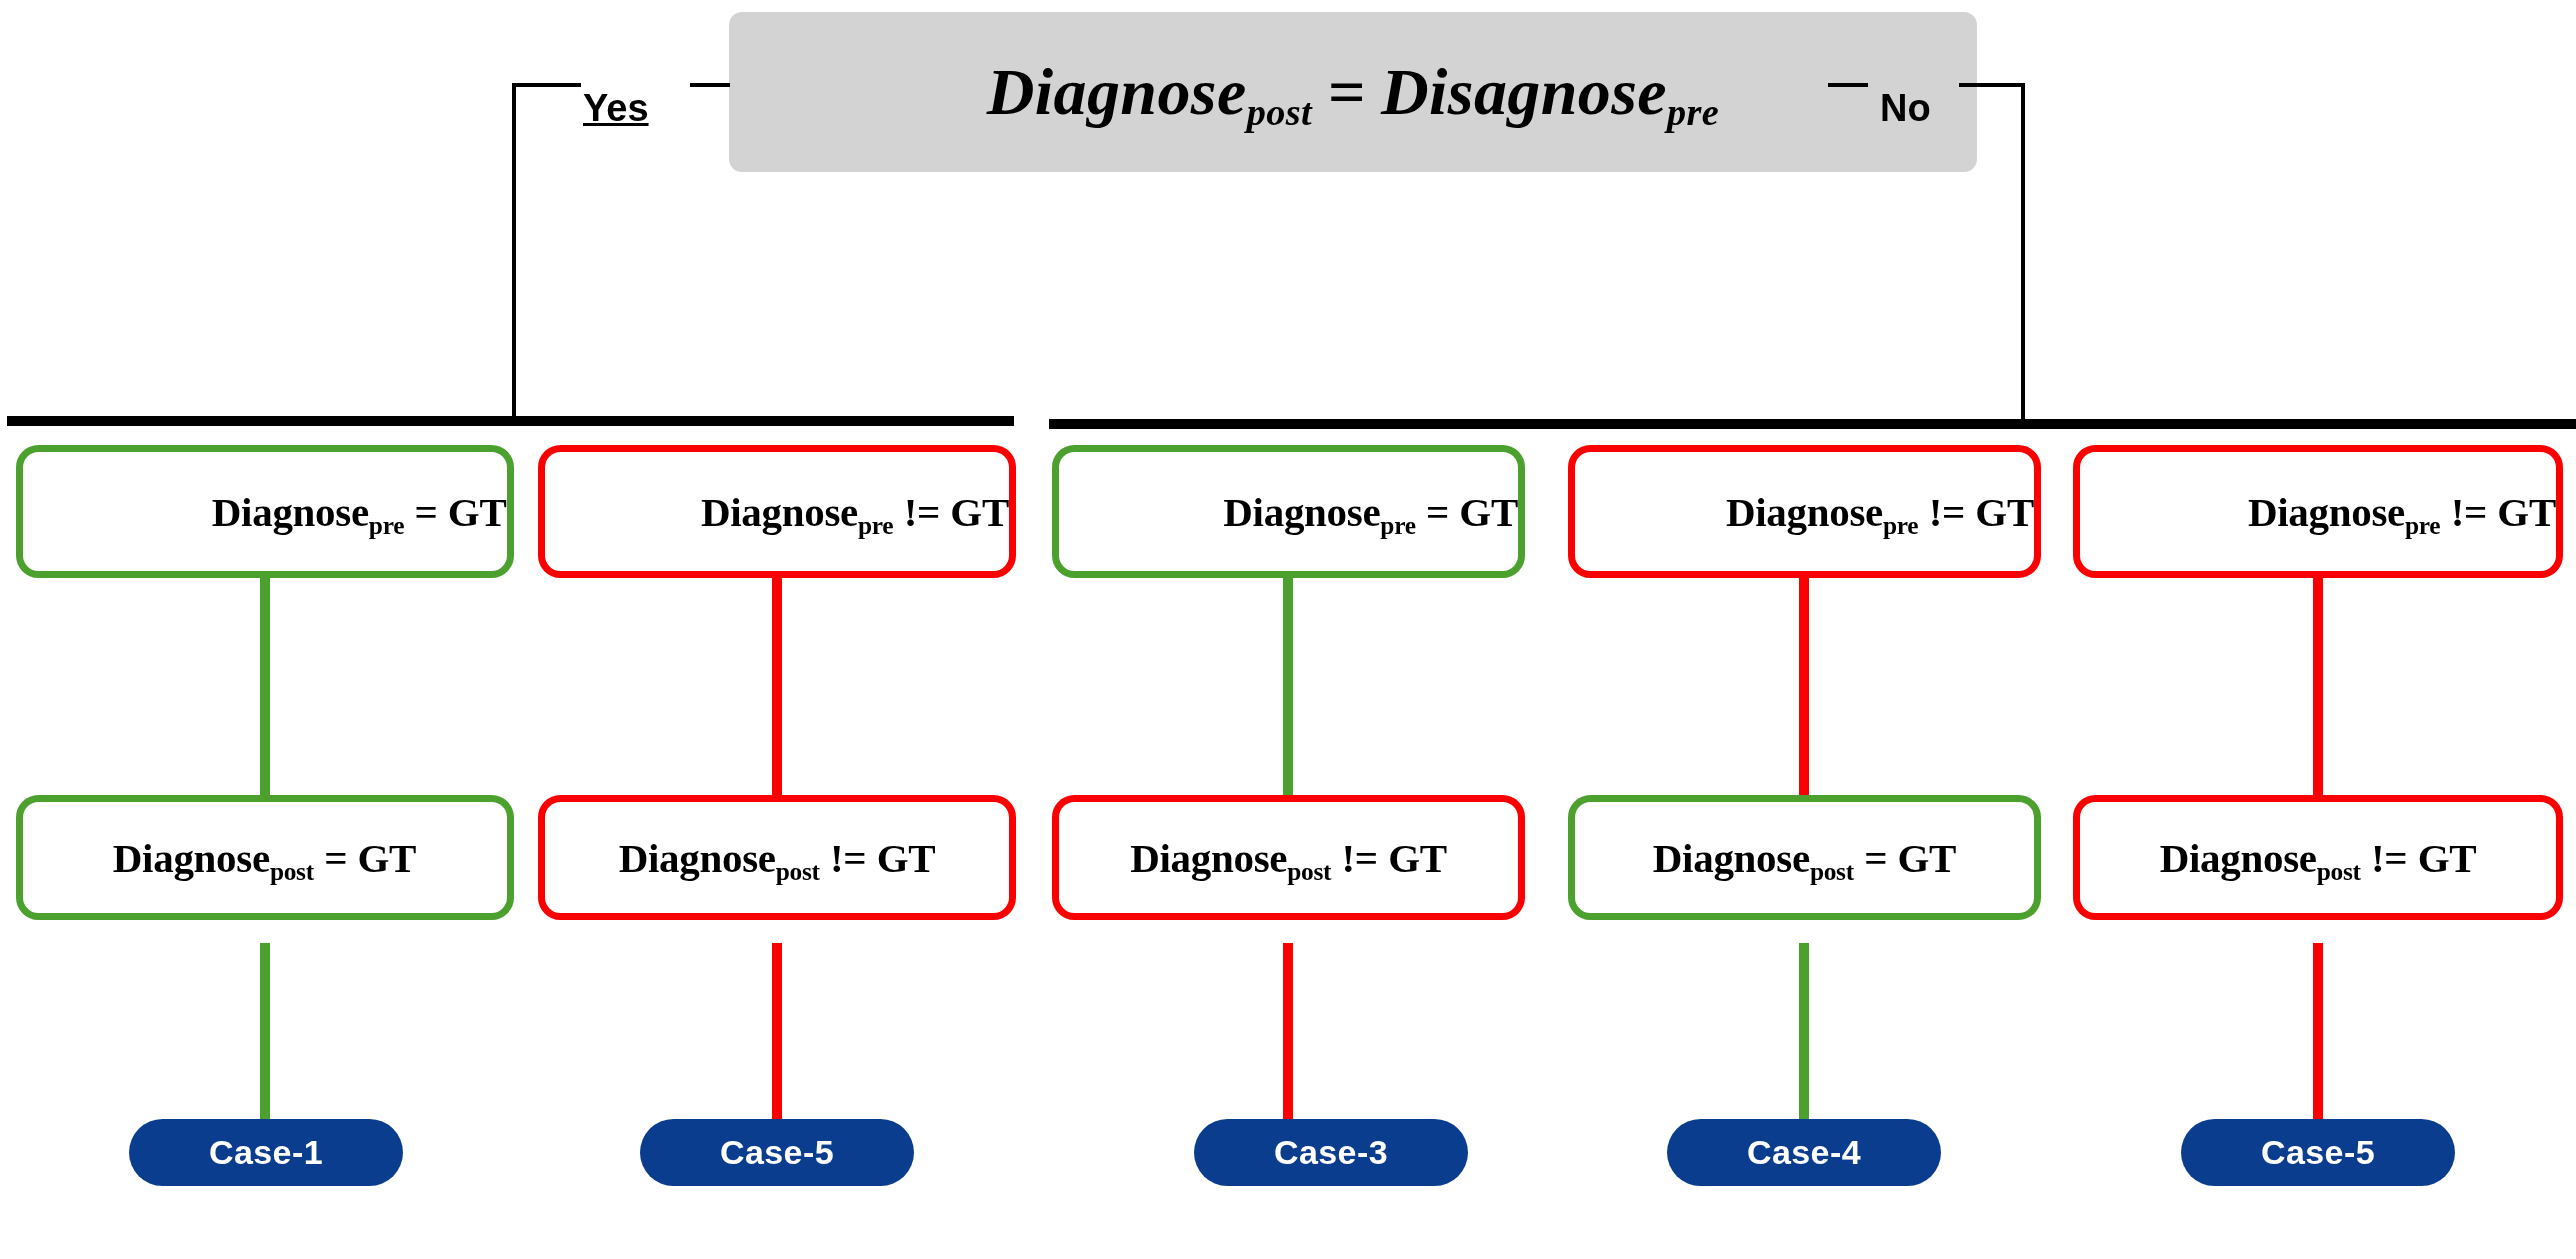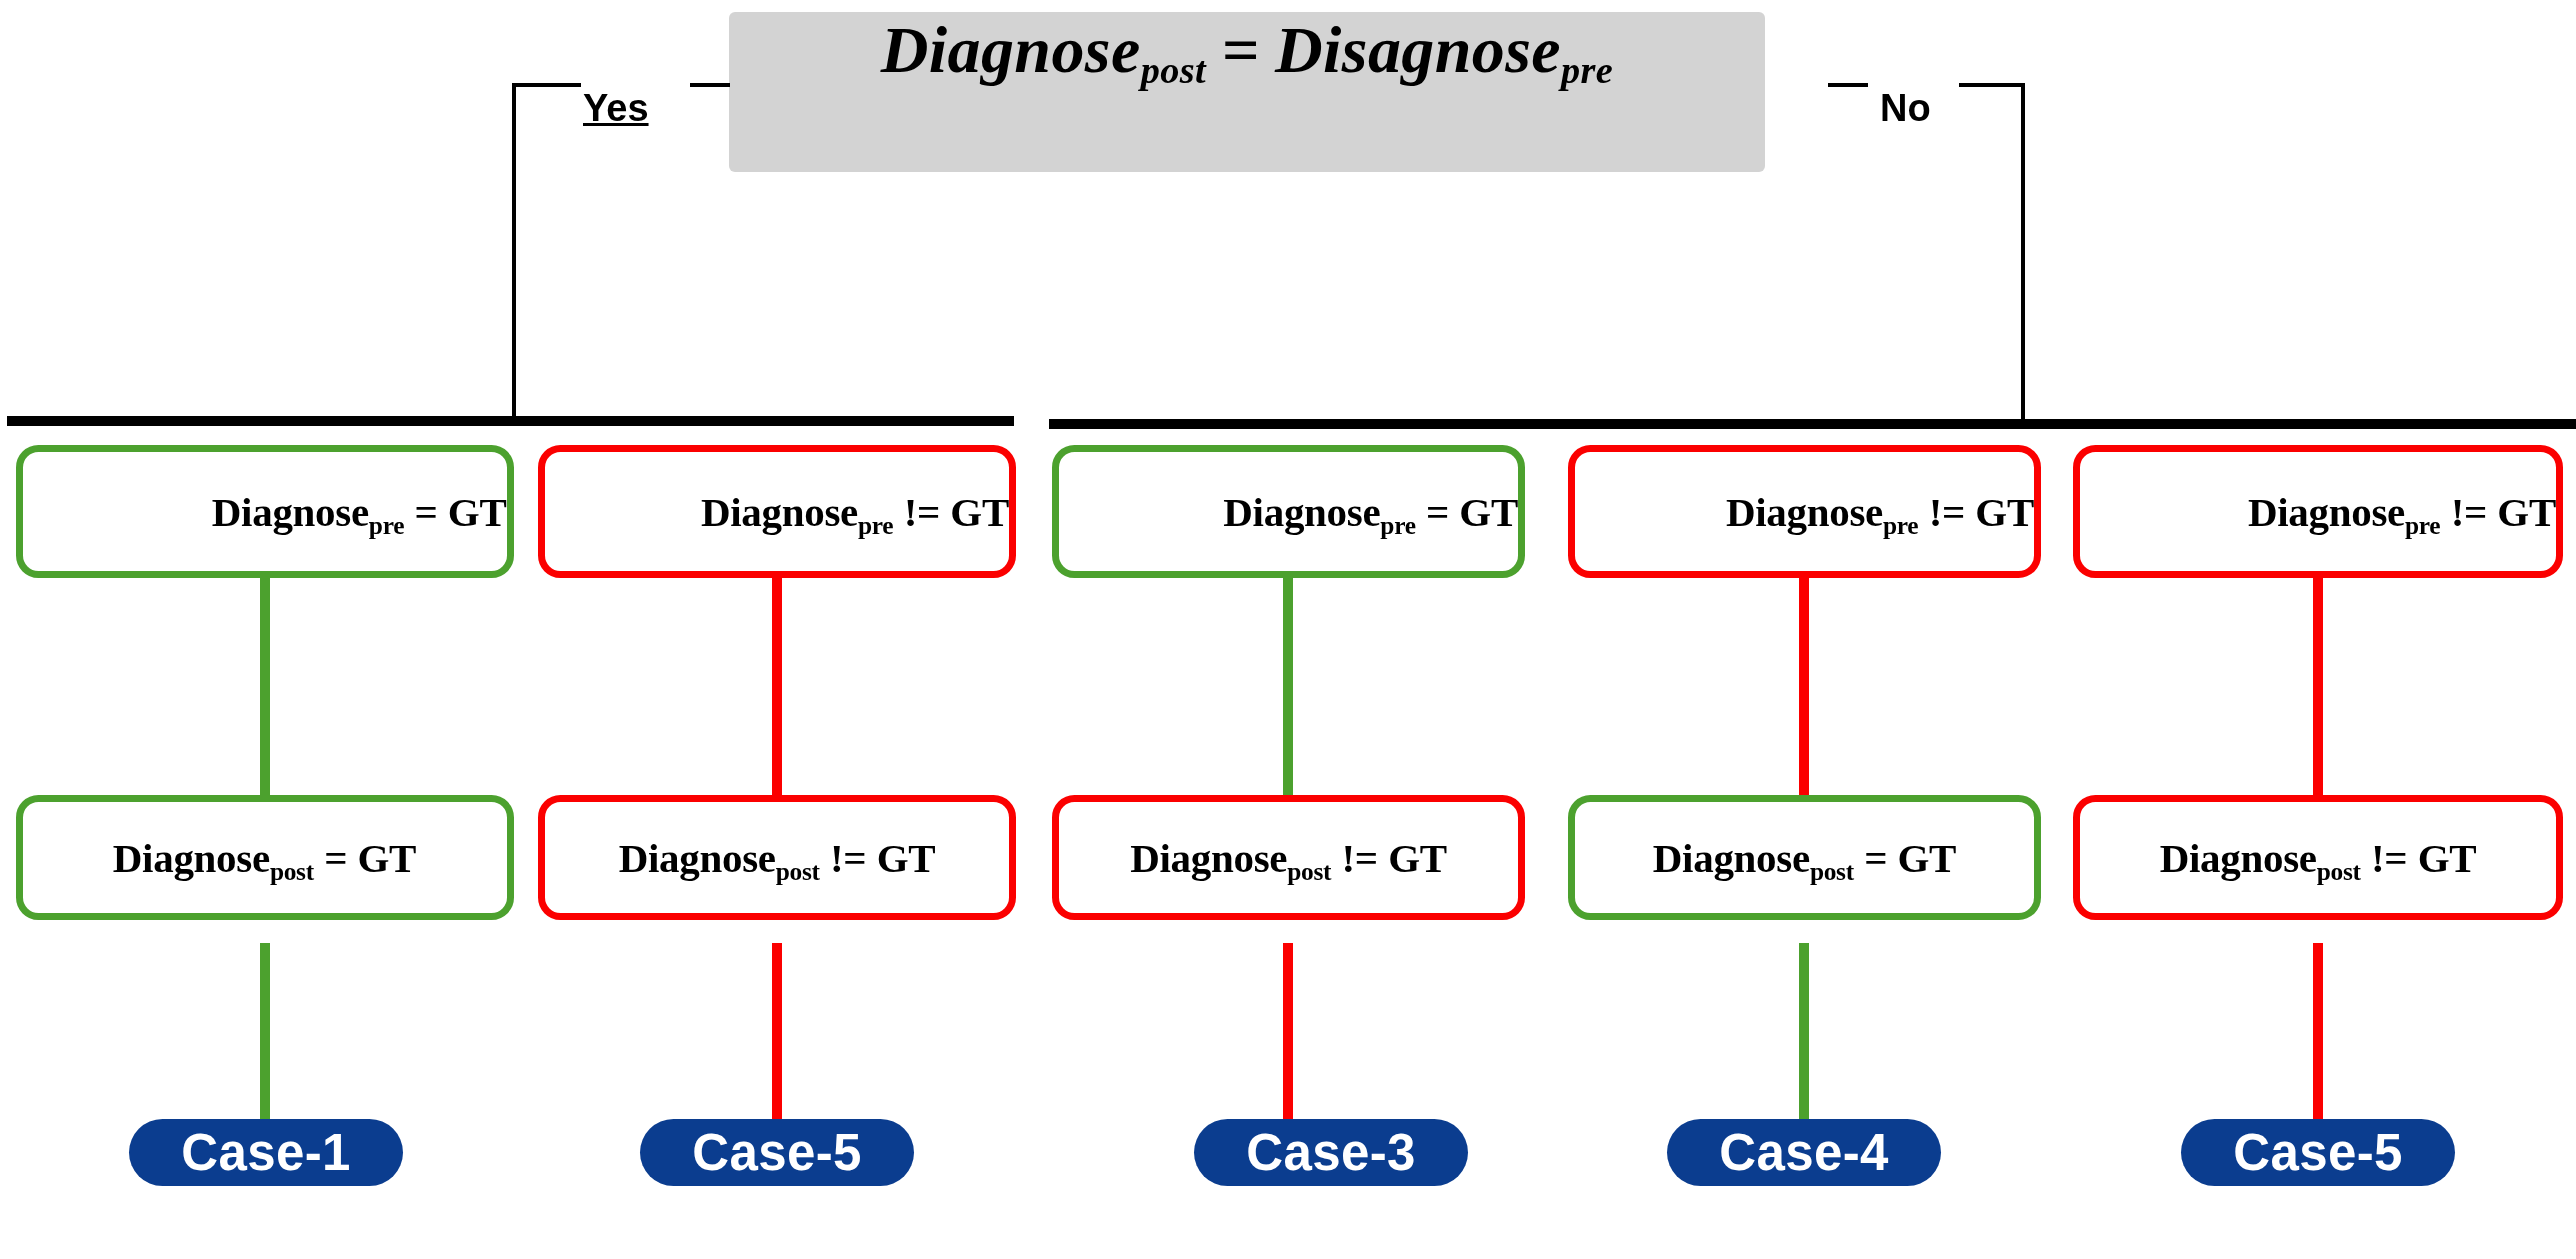--- a/index.html
+++ b/index.html
@@ -14,25 +14,26 @@
     background: #ffffff;
     overflow: hidden;
     font-family: "Liberation Sans", sans-serif;
   }
 
   
   .root-box {
     position: absolute;
     left: 729px;
     top: 12px;
-    width: 1036px;
+    width: 1248px;
     height: 160px;
     background: #d3d3d3;
-    border-radius: 6px;
+    border-radius: 13px;
     display: flex;
+    align-items: center;
     justify-content: center;
   }
   .root-formula {
     font-family: "Liberation Serif", serif;
     font-style: italic;
     font-weight: bold;
     font-size: 66px;
     color: #000000;
     letter-spacing: 0.4px;
     white-space: nowrap;
@@ -126,21 +127,21 @@
     height: 67px;
     background: #0b3d8f;
     border-radius: 34px;
     display: flex;
     align-items: center;
     justify-content: center;
   }
   .pill-label {
     font-family: "Liberation Sans", sans-serif;
     font-weight: bold;
-    font-size: 51px;
+    font-size: 34px;
     color: #ffffff;
     letter-spacing: 0.4px;
     white-space: nowrap;
   }
 </style>
 </head>
 <body>
 
 <div id="stage">
 

